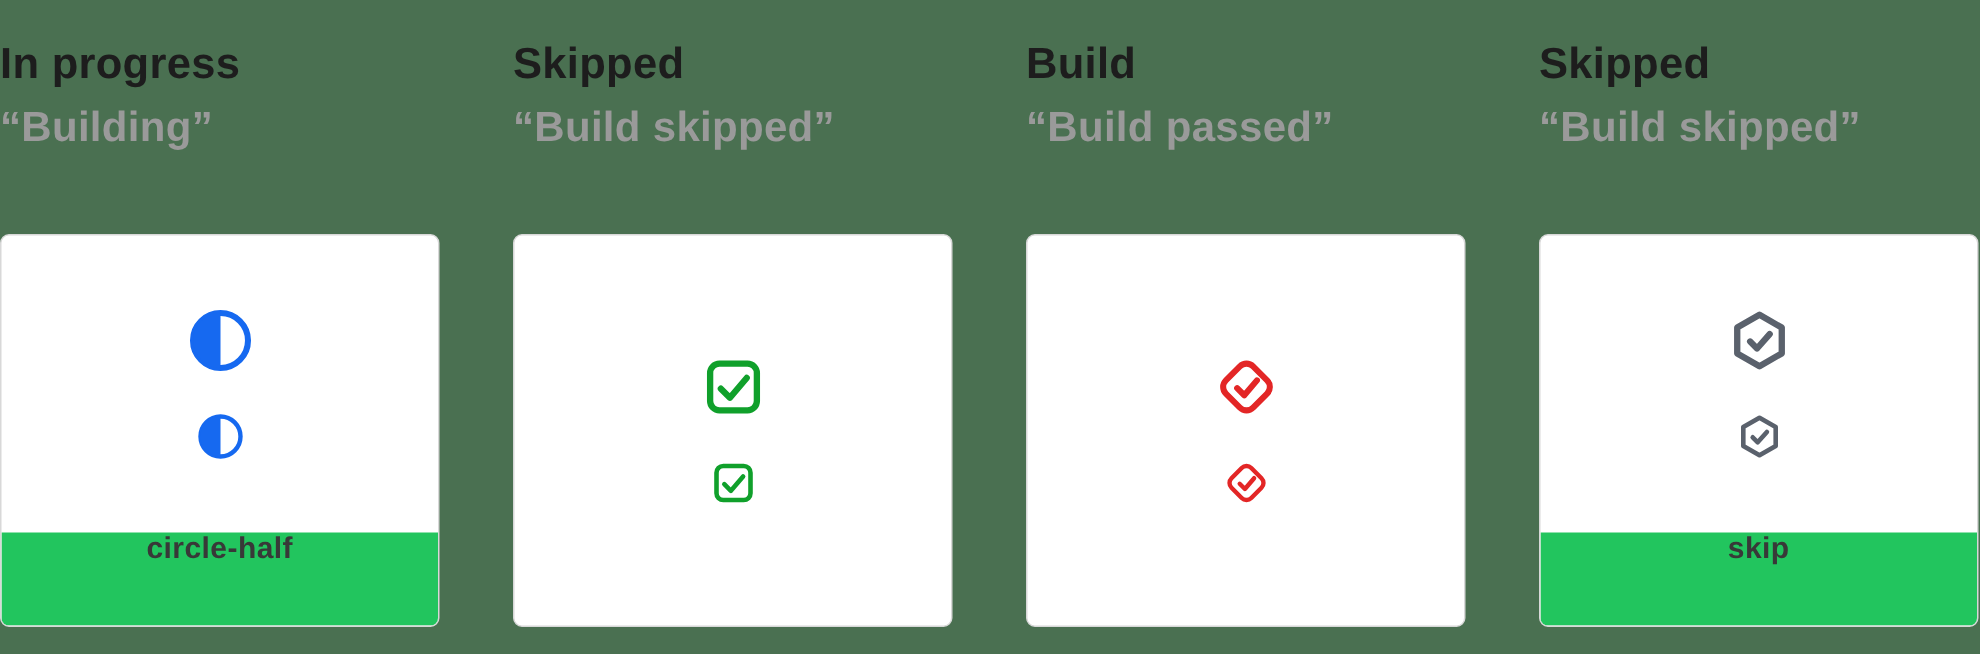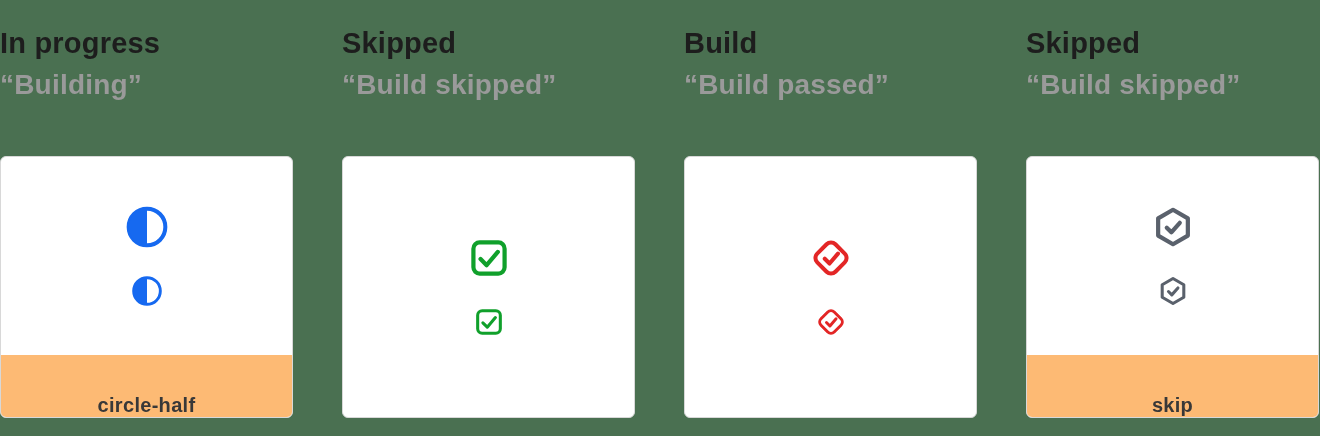--- a/index.html
+++ b/index.html
@@ -57,23 +57,23 @@
     display: flex;
     flex-direction: column;
     align-items: center;
     justify-content: center;
     gap: 26px;
   }
   .icon-large { width: 44px; height: 44px; display: block; }
   .icon-small { width: 32px; height: 32px; display: block; }
   .card-footer {
     height: 62px;
-    background: #fdba74;
+    background: #22c55e;
     display: flex;
-    align-items: flex-end;
+    align-items: flex-start;
     justify-content: center;
   }
   .icon-label {
     font-size: 20px;
     font-weight: bold;
     color: #383838;
     letter-spacing: 0.3px;
   }
 </style>
 </head>

